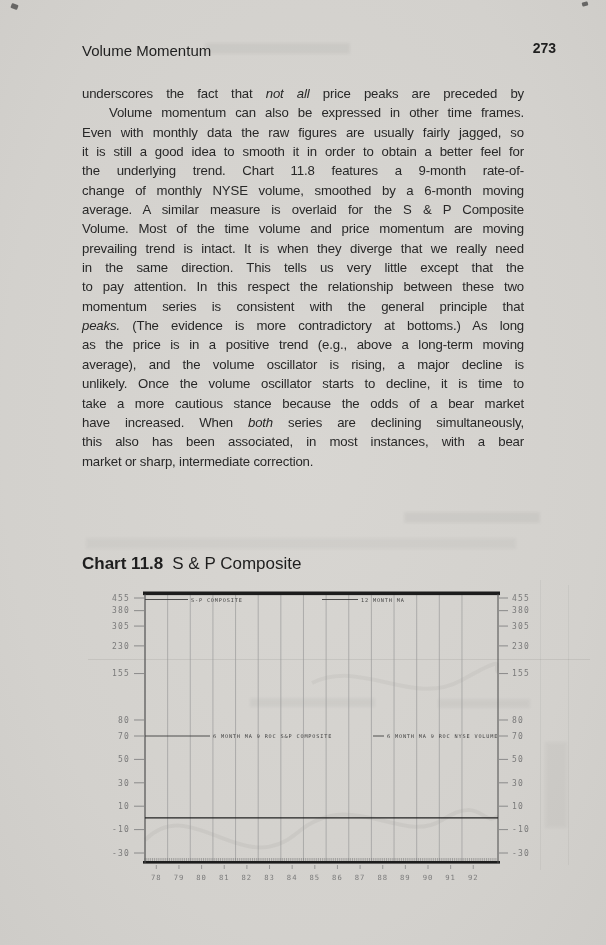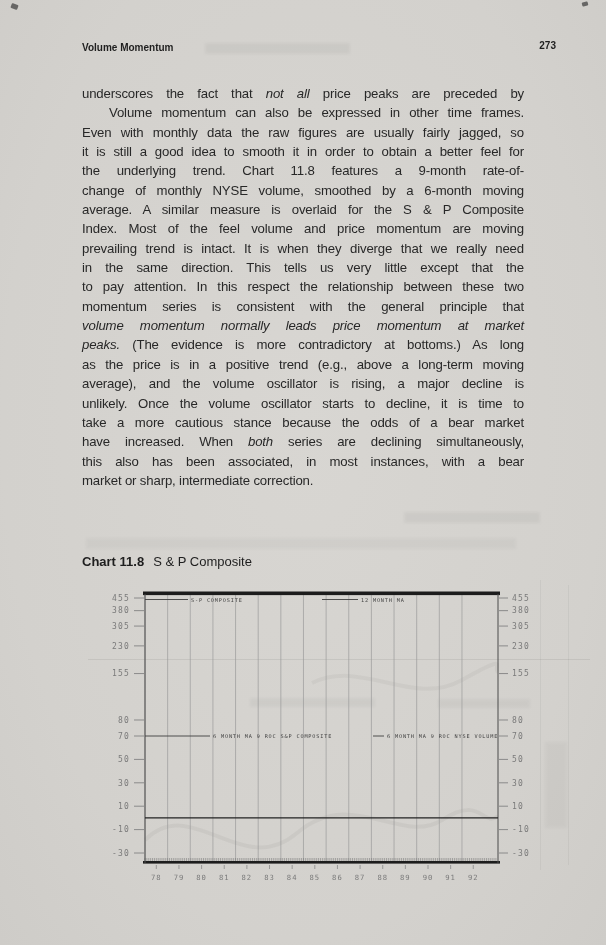--- a/index.html
+++ b/index.html
@@ -2,29 +2,29 @@
 <html><head>
 <meta charset="utf-8">
 <style>
   html,body{margin:0;padding:0;}
   .page{
     position:relative;width:606px;height:945px;overflow:hidden;
     background:#d5d3cf;
     background-image:radial-gradient(ellipse at 50% 45%, #d8d6d2 0%, #d3d1cd 70%, #ceccc8 100%);
     font-family:"Liberation Sans", sans-serif;color:#2a2a2a;
   }
-  .hdr-left{position:absolute;left:82px;top:42px;font-size:10px;font-weight:bold;color:#1f1f1f;}
-  .hdr-right{position:absolute;right:50px;top:40px;font-size:10px;font-weight:bold;color:#1f1f1f;}
+  .hdr-left{position:absolute;left:82px;top:42px;font-size:15px;font-weight:normal;color:#1f1f1f;}
+  .hdr-right{position:absolute;right:50px;top:40px;font-size:14px;font-weight:bold;color:#1f1f1f;}
   .body-text{position:absolute;left:82px;top:84px;width:442px;font-size:13.2px;
     letter-spacing:-0.15px;line-height:19.35px;color:#282828;}
   .line{width:442px;}
   .line.j{text-align:justify;text-align-last:justify;}
   .line.indent{text-indent:27px;}
   .line em{font-style:italic;}
-  .chart-heading{position:absolute;left:82px;top:554px;font-size:13px;color:#1e1e1e;}
+  .chart-heading{position:absolute;left:82px;top:554px;font-size:17px;color:#1e1e1e;}
   .chart-heading .bold{font-weight:bold;}
   .chart-heading .rest{font-weight:normal;margin-left:9px;}
   #chart-svg{position:absolute;left:82px;top:588px;}
   .smudge{position:absolute;background:#5a5a5a;opacity:0.07;filter:blur(1.6px);pointer-events:none;}
   .ghost-line{position:absolute;background:#000;opacity:0.07;pointer-events:none;}
   .speck{position:absolute;background:#3a3a3a;opacity:0.7;border-radius:1px;pointer-events:none;}
 </style>
 </head>
 <body>
 
@@ -47,26 +47,25 @@
   <div class="hdr-right">273</div>
 
   <div class="body-text" id="body-text">
       <div class="line j"><span>underscores the fact that </span><em>not all</em><span> price peaks are preceded by</span></div>
       <div class="line j indent"><span>Volume momentum can also be expressed in other time frames.</span></div>
       <div class="line j"><span>Even with monthly data the raw figures are usually fairly jagged, so</span></div>
       <div class="line j"><span>it is still a good idea to smooth it in order to obtain a better feel for</span></div>
       <div class="line j"><span>the underlying trend.  Chart 11.8 features a 9-month rate-of-</span></div>
       <div class="line j"><span>change of monthly NYSE volume, smoothed by a 6-month moving</span></div>
       <div class="line j"><span>average.  A similar measure is overlaid for the S &amp; P Composite</span></div>
-      <div class="line j"><span>Index.  Most of the feel volume and price momentum are moving</span></div>
+      <div class="line j"><span>Volume.  Most of the time volume and price momentum are moving</span></div>
       <div class="line j"><span>prevailing trend is intact.  It is when they diverge that we really need</span></div>
       <div class="line j"><span>in the same direction.  This tells us very little except that the</span></div>
       <div class="line j"><span>to pay attention.  In this respect the relationship between these two</span></div>
       <div class="line j"><span>momentum series is consistent with the general principle that</span></div>
-      <div class="line j"><em>volume momentum normally leads price momentum at market</em></div>
       <div class="line j"><em>peaks.</em><span>  (The evidence is more contradictory at bottoms.)  As long</span></div>
       <div class="line j"><span>as the price is in a positive trend (e.g., above a long-term moving</span></div>
       <div class="line j"><span>average), and the volume oscillator is rising, a major decline is</span></div>
       <div class="line j"><span>unlikely.  Once the volume oscillator starts to decline, it is time to</span></div>
       <div class="line j"><span>take a more cautious stance because the odds of a bear market</span></div>
       <div class="line j"><span>have increased.  When </span><em>both</em><span> series are declining simultaneously,</span></div>
       <div class="line j"><span>this also has been associated, in most instances, with a bear</span></div>
       <div class="line"><span>market or sharp, intermediate correction.</span></div>
     </div>
 

